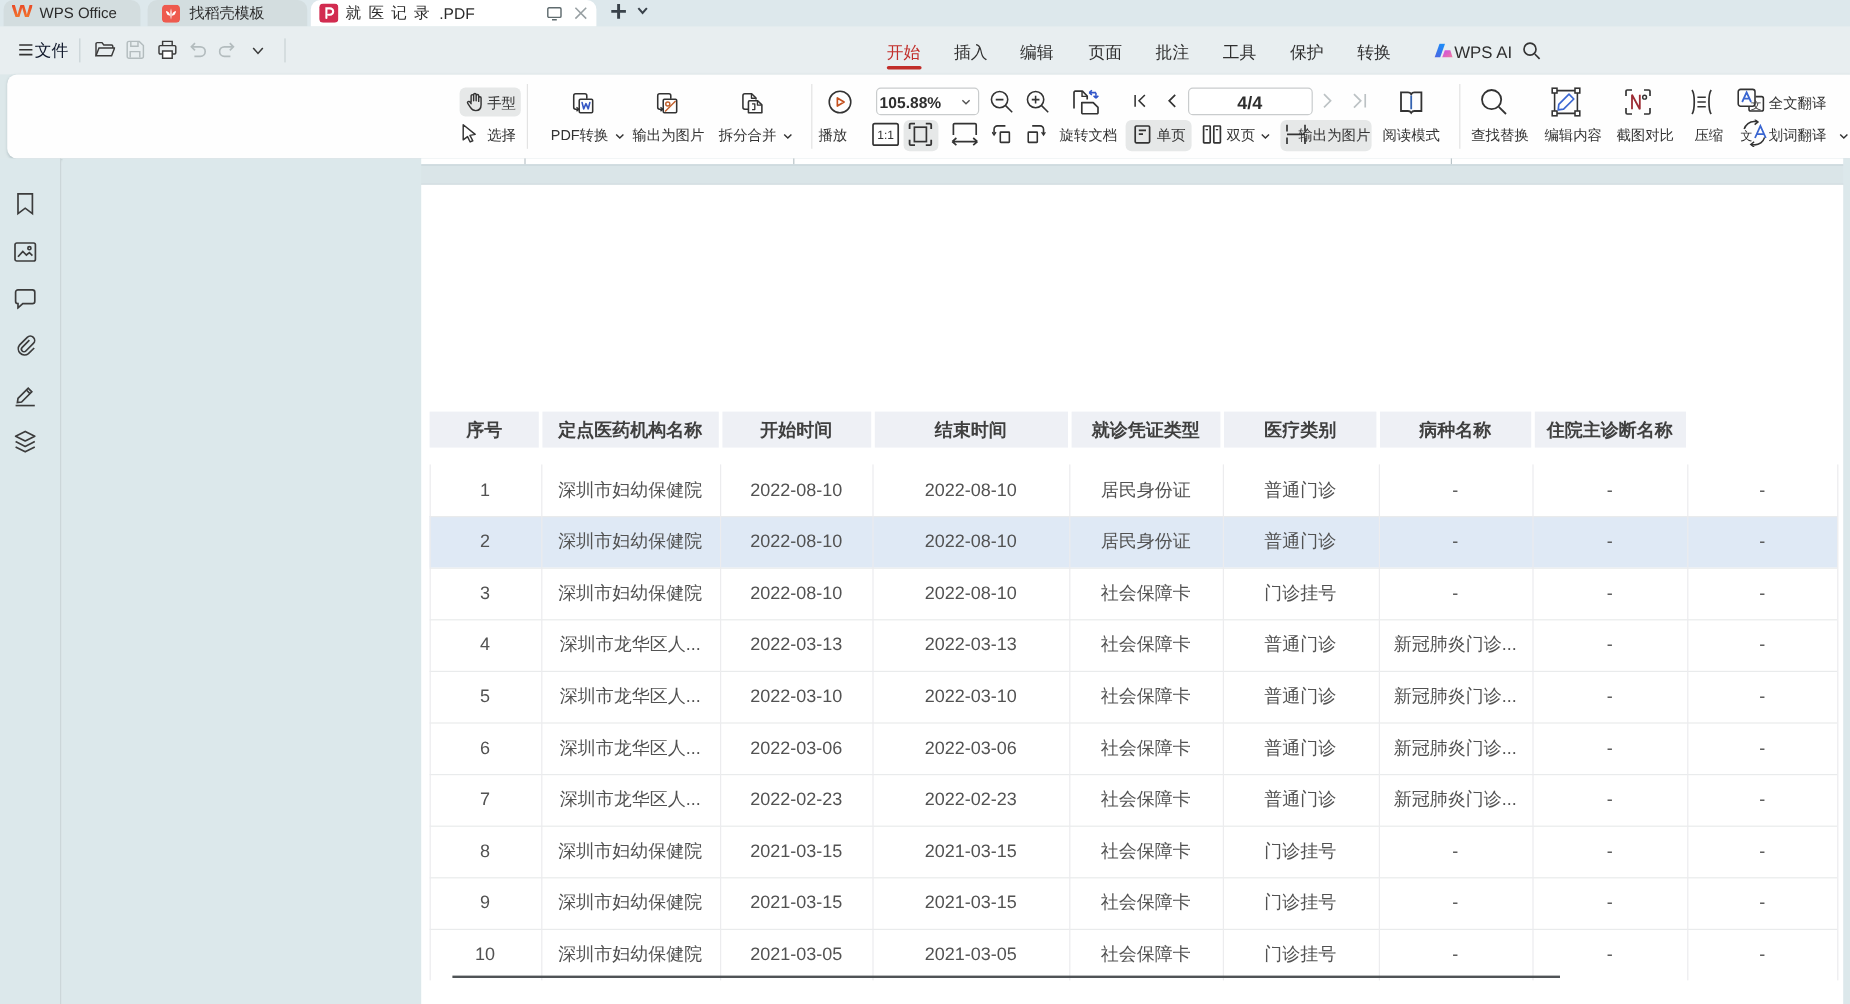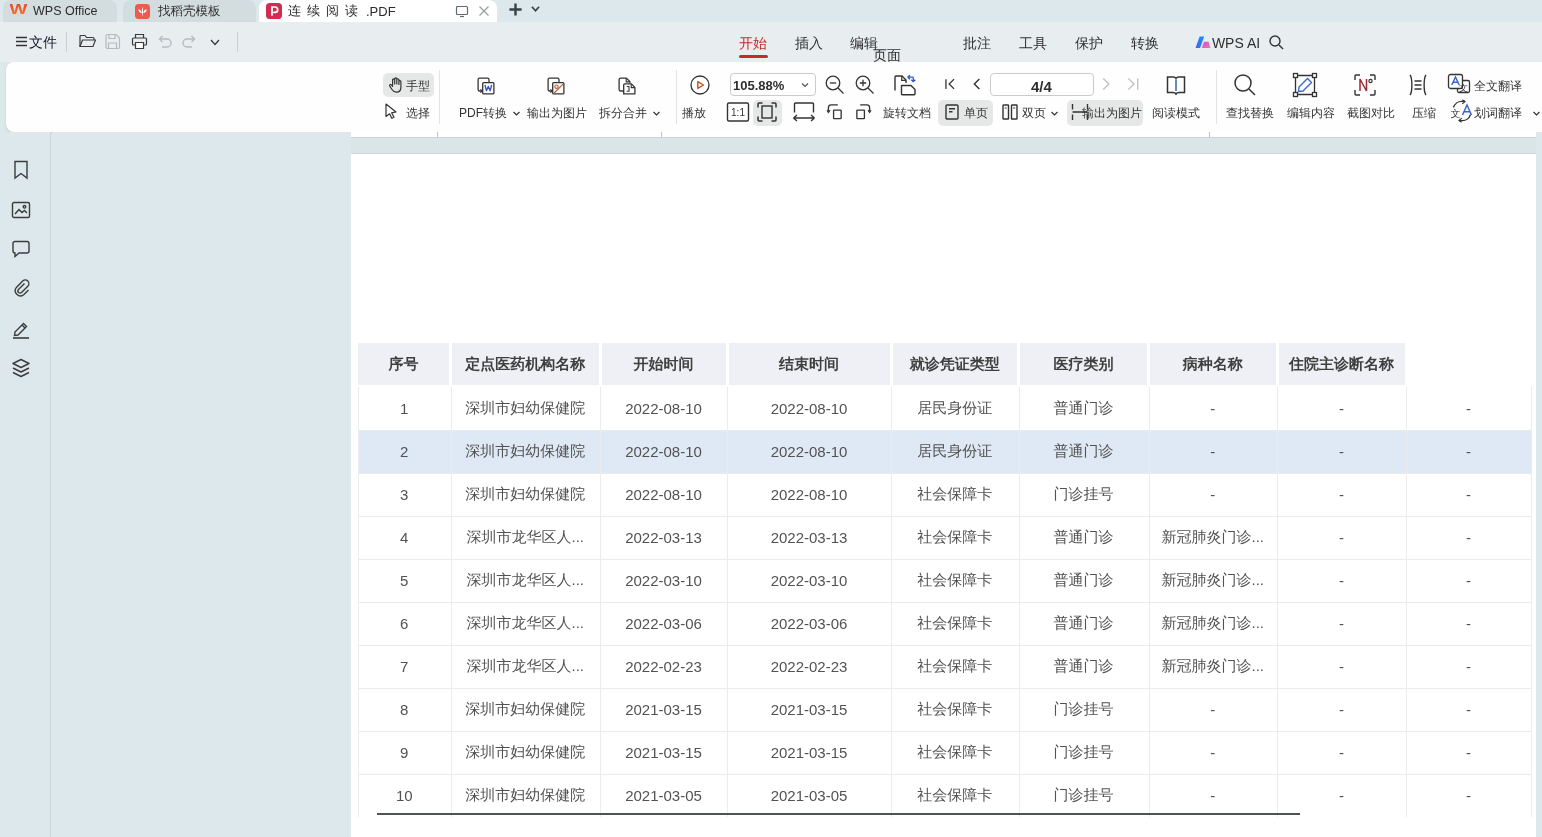--- a/index.html
+++ b/index.html
@@ -32,21 +32,21 @@
 .sbicon { position:absolute; left:21px; transform:translate(-50%,-50%); }
 
 
 #docarea { left:52px; top:132px; width:1490px; height:705px; background:#dce8eb; }
 #page3 { position:absolute; left:299px; top:0px; width:1185px; height:5px; background:#fff; }
 #gap { position:absolute; left:299px; top:5px; width:1185px; height:17px; background:#dae5e8; border-top:1px solid #c9d5d9; border-bottom:1px solid #cfdade; }
 #page4 { position:absolute; left:299px; top:22px; width:1185px; height:683px; background:#fff; }
 
 
 #tbl { position:absolute; left:0px; top:0px; width:1185px; height:683px; filter:blur(0.4px); }
-.hcell { position:absolute; top:0; height:42px; background:#eef0f5; display:flex; align-items:center; justify-content:center; font-weight:bold; font-size:15px; color:#3f3f3f; }
+.hcell { position:absolute; top:0; height:30px; background:#eef0f5; display:flex; align-items:center; justify-content:center; font-weight:bold; font-size:15px; color:#3f3f3f; }
 .cell { position:absolute; display:flex; align-items:center; justify-content:center; font-size:15px; color:#525252; white-space:nowrap; }
 .rowline { position:absolute; height:1px; background:#e9ebec; }
 .colline { position:absolute; width:1px; background:#ececee; }
 </style>
 </head>
 <body>
 
 <div id="tabbar" class="abs">
   <div id="tab1" class="tab">
     <svg class="tabicon" style="border-radius:0;margin-left:7px;margin-right:6px;width:17px;margin-top:-4px;" viewBox="0 0 24 24" preserveAspectRatio="none">
@@ -67,21 +67,21 @@
       <path d="M10.8 14.5 C7.5 14 5.5 11.5 5.3 8.2 C8.6 9 10.5 11 10.9 14.3 Z" fill="#fff"></path>
       <path d="M13.2 14.5 C16.5 14 18.5 11.5 18.7 8.2 C15.4 9 13.5 11 13.1 14.3 Z" fill="#fff"></path>
     </svg>
     <span>找稻壳模板</span>
   </div>
   <div id="tab3" class="tab">
     <svg class="tabicon" style="margin-left:7px;margin-right:6px;width:16px;height:16px;" viewBox="0 0 24 24">
       <rect x="0" y="0" width="24" height="24" rx="5" fill="#d22c50"></rect>
       <path d="M9 18 L9 6 L13.5 6 A4 4 0 0 1 13.5 14 L11.5 14" stroke="#fff" stroke-width="2.6" fill="none" stroke-linecap="round"></path>
     </svg>
-    <span style="letter-spacing:6px;">连续阅读</span>
+    <span style="letter-spacing:6px;">就医记录</span>
       <span style="margin-left:2px;">.PDF</span>
     <svg style="position:absolute;left:196px;top:4px;" width="14" height="14" viewBox="0 0 14 14" fill="none" stroke="#5f6b6e" stroke-width="1.2">
       <rect x="1.5" y="2.5" width="11" height="8" rx="1"></rect>
         <path d="M5 12.5 H9"></path>
     </svg>
     <svg style="position:absolute;left:218px;top:3.5px;" width="14" height="14" viewBox="0 0 14 14" stroke="#98a0a3" stroke-width="1.3">
       <path d="M2.5 2.5 L11.5 11.5 M11.5 2.5 L2.5 11.5"></path>
     </svg>
   </div>
   <svg style="position:absolute;left:508px;top:1.5px;" width="15" height="15" viewBox="0 0 16 16" stroke="#39424a" stroke-width="2.6">
@@ -121,21 +121,21 @@
     </svg>
   <svg style="position:absolute;left:209px;top:16px;" width="12" height="9" viewBox="0 0 12 9" fill="none" stroke="#3a3a3a" stroke-width="1.3">
       <path d="M2 2 L6 6.5 L10 2"></path>
     </svg>
   <div class="sep-v" style="left:237px;top:10px;height:20px;"></div>
 
   <span class="mitem" style="left:753px;color:#c12e2a;">开始</span>
   <div style="position:absolute;left:739px;top:33px;width:29px;height:3px;background:#c12e2a;border-radius:2px;"></div>
   <span class="mitem" style="left:809px;">插入</span>
   <span class="mitem" style="left:864px;">编辑</span>
-  <span class="mitem" style="left:887px;margin-top:12px;">页面</span>
+  <span class="mitem" style="left:921px;">页面</span>
   <span class="mitem" style="left:977px;">批注</span>
   <span class="mitem" style="left:1033px;">工具</span>
   <span class="mitem" style="left:1089px;">保护</span>
   <span class="mitem" style="left:1145px;">转换</span>
   <svg style="position:absolute;left:1195px;top:13.5px;" width="16" height="12" viewBox="0 0 16 12">
       <defs>
         <linearGradient id="ai1" x1="0" y1="1" x2="0.6" y2="0">
           <stop offset="0" stop-color="#4f63e0"></stop>
           <stop offset="1" stop-color="#1e8bf7"></stop>
         </linearGradient>

